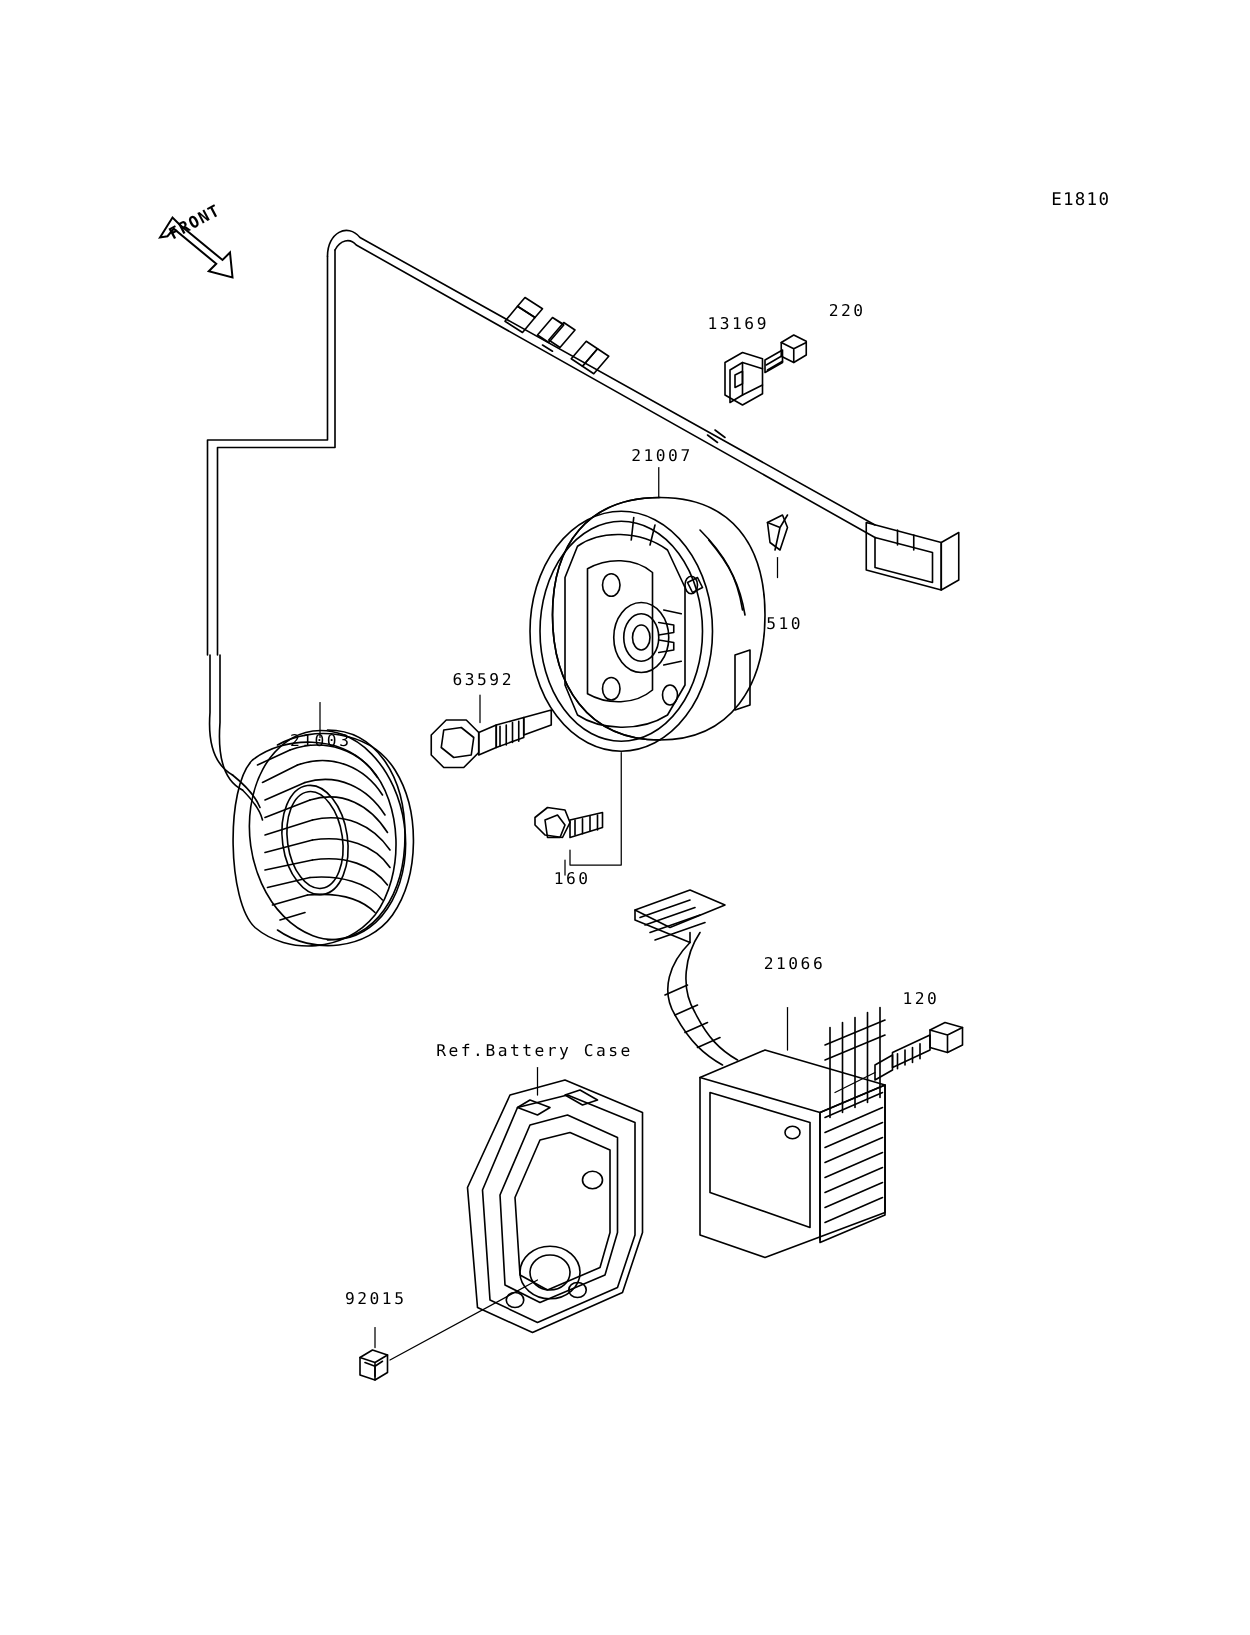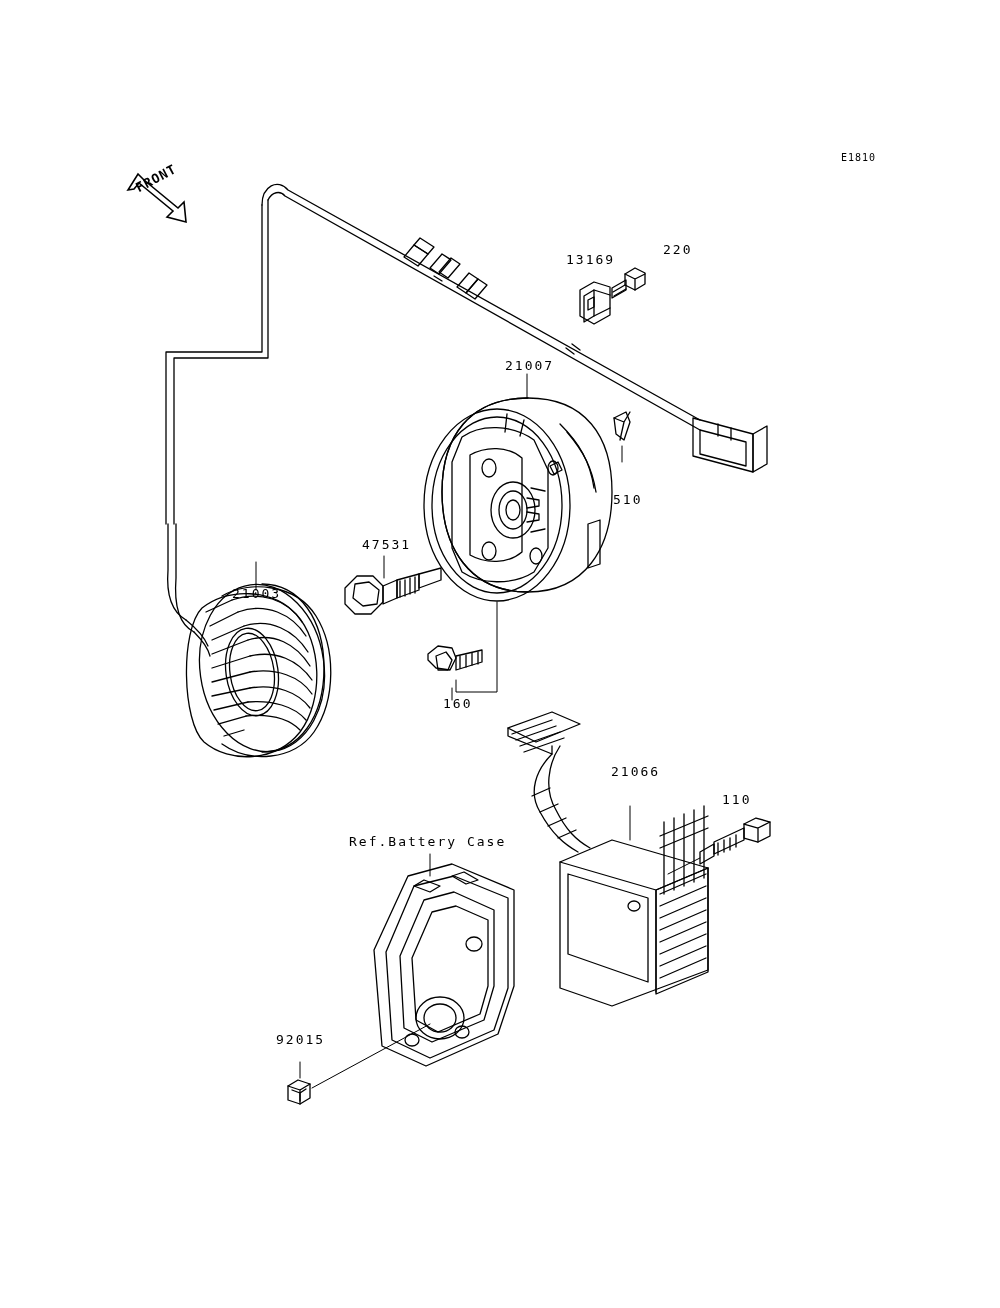--- a/index.html
+++ b/index.html
@@ -19,21 +19,21 @@
   }
   .lbl {
     position: absolute;
     font-family: "DejaVu Sans Mono", monospace;
     font-size: 13px;
     letter-spacing: 2px;
     color: #000000;
     white-space: nowrap;
   }
   .lbl-small {
-    font-size: 10px;
+    font-size: 14px;
     letter-spacing: 1px;
   }
   .diagram-svg {
     position: absolute;
     left: 0;
     top: 0;
   }
   .front-badge {
     position: absolute;
     left: 122px;
@@ -227,21 +227,21 @@
       <path d="M300 1078 L300 1062" stroke-width="1"></path>
 
     </g>
   </svg>
 
   <div class="lbl" style="left:566px; top:252px;">13169</div>
   <div class="lbl" style="left:620px; top:242px;margin-left:43px;">220</div>
   <div class="lbl" style="left:505px; top:358px;text-align:center;">21007</div>
   <div class="lbl" style="left:613px; top:492px;">510</div>
   <div class="lbl" style="left:232px; top:539px;margin-top:47px;">21003</div>
-  <div class="lbl" style="left:362px; top:537px;">47531</div>
+  <div class="lbl" style="left:362px; top:537px;">63592</div>
   <div class="lbl" style="left:443px; top:696px;">160</div>
   <div class="lbl" style="left:611px; top:764px;">21066</div>
-  <div class="lbl" style="left:722px; top:792px;">110</div>
+  <div class="lbl" style="left:722px; top:792px;">120</div>
   <div class="lbl" style="left:276px; top:1032px;">92015</div>
 
   <div class="lbl" style="left:349px; top:834px;">Ref.Battery Case</div>
 
 </div>
 
 </body></html>

